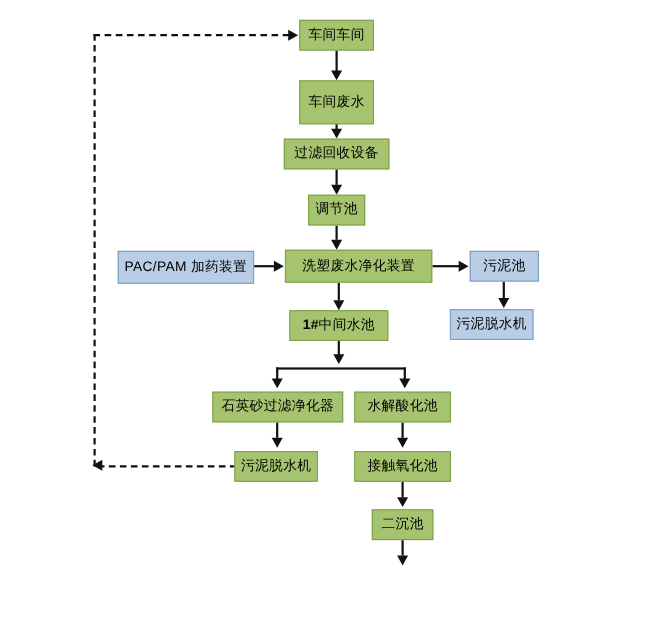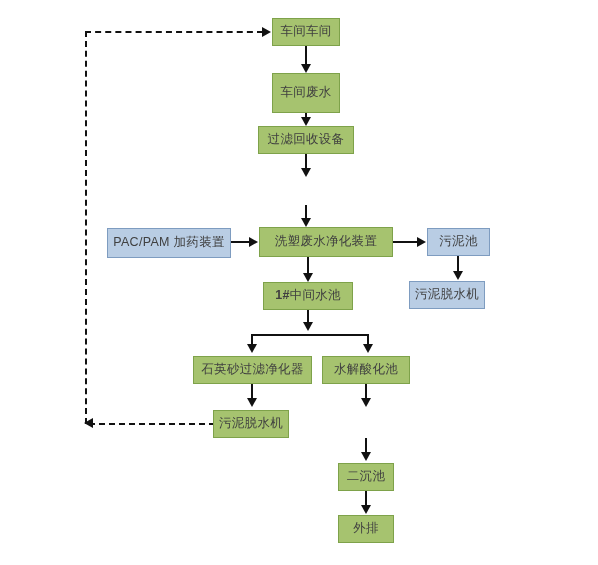--- a/index.html
+++ b/index.html
@@ -19,21 +19,21 @@
   }
   .node {
     position: absolute;
     box-sizing: border-box;
     display: flex;
     align-items: center;
     justify-content: center;
     text-align: center;
     font-size: 12.5px;
     line-height: 1.1;
-    color: #404040;
+    color: #000000;
     letter-spacing: 0.3px;
     white-space: nowrap;
   }
   .node.green {
     background: #a6c36f;
     border: 1px solid #7ea24a;
   }
   .node.blue {
     background: #b9cde4;
     border: 1px solid #7e9cc0;
@@ -145,20 +145,23 @@
   </div>
 
   <div class="node green" style="left:272px; top:73px; width:68px; height:40px;">
     <span>车间废水</span>
   </div>
 
   <div class="node green" style="left:258px; top:126px; width:96px; height:28px;">
     <span>过滤回收设备</span>
   </div>
 
+  <div class="node green" style="left:280px; top:177px; width:52px; height:28px;">
+    <span>调节池</span>
+  </div>
 
   <div class="node blue" style="left:107px; top:228px; width:124px; height:30px;justify-content:center;">
     <span>PAC/PAM 加药装置</span>
   </div>
 
   <div class="node green" style="left:259px; top:227px; width:134px; height:30px;">
     <span>洗塑废水净化装置</span>
   </div>
 
   <div class="node blue" style="left:427px; top:228px; width:63px; height:28px;">
@@ -179,22 +182,22 @@
   </div>
 
   <div class="node green" style="left:322px; top:356px; width:88px; height:28px;">
     <span>水解酸化池</span>
   </div>
 
   <div class="node green" style="left:213px; top:410px; width:76px; height:28px;">
     <span>污泥脱水机</span>
   </div>
 
+  <div class="node green" style="left:322px; top:410px; width:88px; height:28px;">
+    <span>接触氧化池</span>
+  </div>
 
   <div class="node green" style="left:338px; top:463px; width:56px; height:28px;">
     <span>二沉池</span>
   </div>
 
-  <div class="node green" style="left:338px; top:515px; width:56px; height:28px;">
-    <span>外排</span>
-  </div>
 
 </div>
 
 </body></html>

